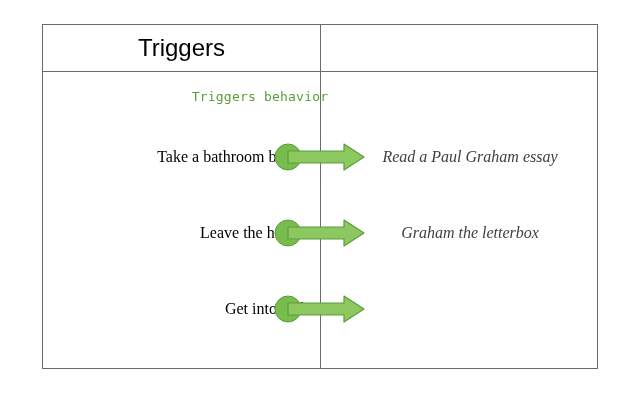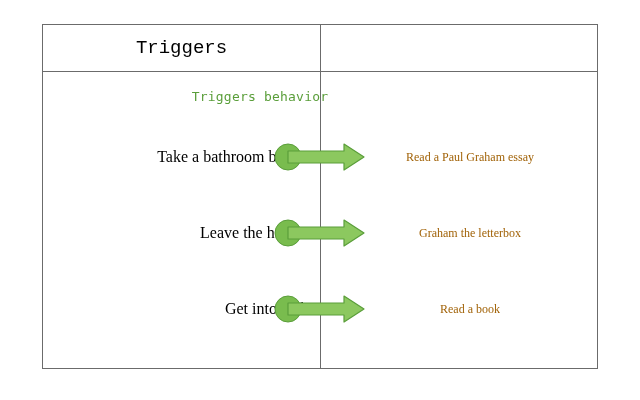--- a/index.html
+++ b/index.html
@@ -52,23 +52,23 @@
     height: 345px;
     border-left: 1px solid #6b6b6b;
   }
 
   .col-header {
     position: absolute;
     top: 32px;
     height: 32px;
     line-height: 32px;
     text-align: center;
-    font-size: 19px;
+    font-size: 24px;
     color: #000000;
-    font-family: Liberation Mono, monospace;
+    font-family: Liberation Sans, sans-serif;
   }
   .col-header.left  { left: 43px;  width: 277px; }
   .col-header.right { left: 321px; width: 276px; }
 
   .note {
     position: absolute;
     left: 150px;
     top: 86px;
     width: 220px;
     text-align: center;
@@ -99,22 +99,23 @@
   }
 
   .row .habit {
     position: absolute;
     left: 300px;
     top: 0;
     width: 256px;
     height: 40px;
     line-height: 40px;
     text-align: center;
-    font-size: 12px;
-    color: #a16207;
+    font-size: 16px;
+    color: #404040;
+    font-style: italic;
   }
 
   .row .arrow {
     position: absolute;
     left: 230px;
     top: 4px;
     width: 96px;
     height: 32px;
   }
 </style>
@@ -157,16 +158,15 @@
   </div>
 
   <div class="row" style="top:289px">
     <div class="trigger">Get into bed</div>
     <div class="arrow">
       <svg width="96" height="32" viewBox="0 0 96 32" xmlns="http://www.w3.org/2000/svg">
         <circle cx="16" cy="16" r="13" fill="#79bc4e" stroke="#5a9e3a" stroke-width="1"></circle>
         <path d="M16 10 L72 10 L72 3 L92 16 L72 29 L72 22 L16 22 Z" fill="#8cc85f" stroke="#5a9e3a" stroke-width="1.2" stroke-linejoin="round"></path>
       </svg>
     </div>
-    <div class="habit">Read a book</div>
   </div>
 
 </div>
 
 </body></html>

